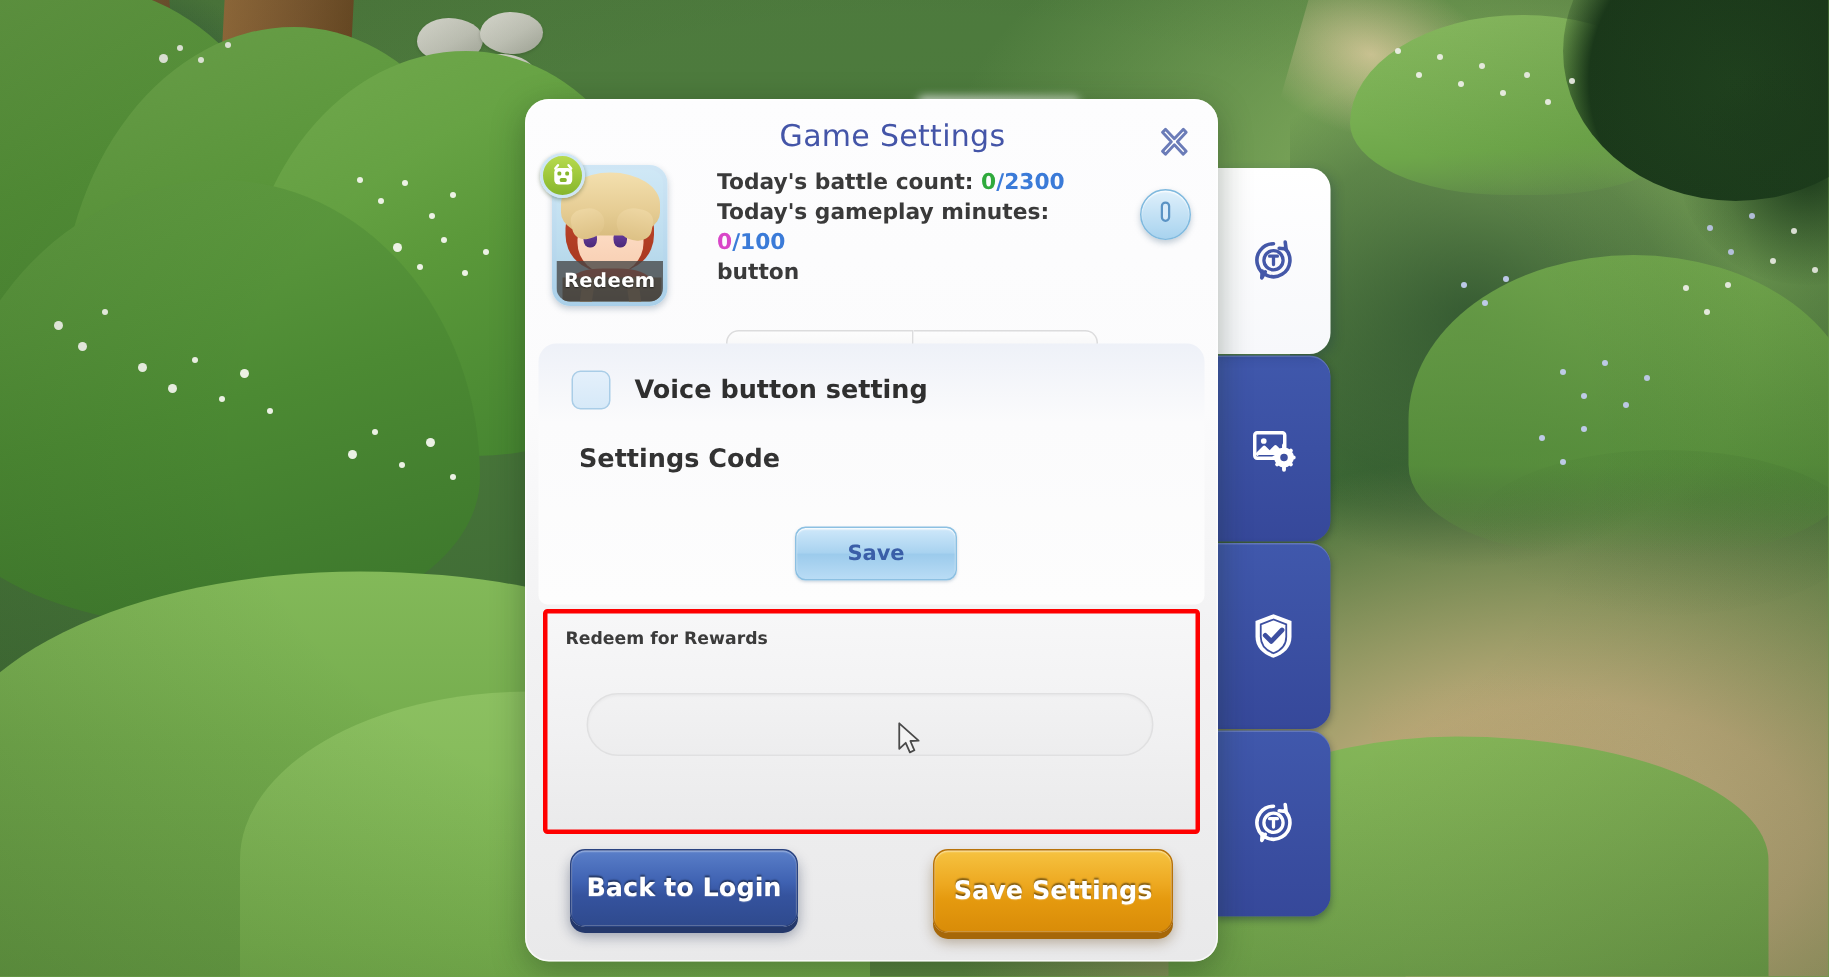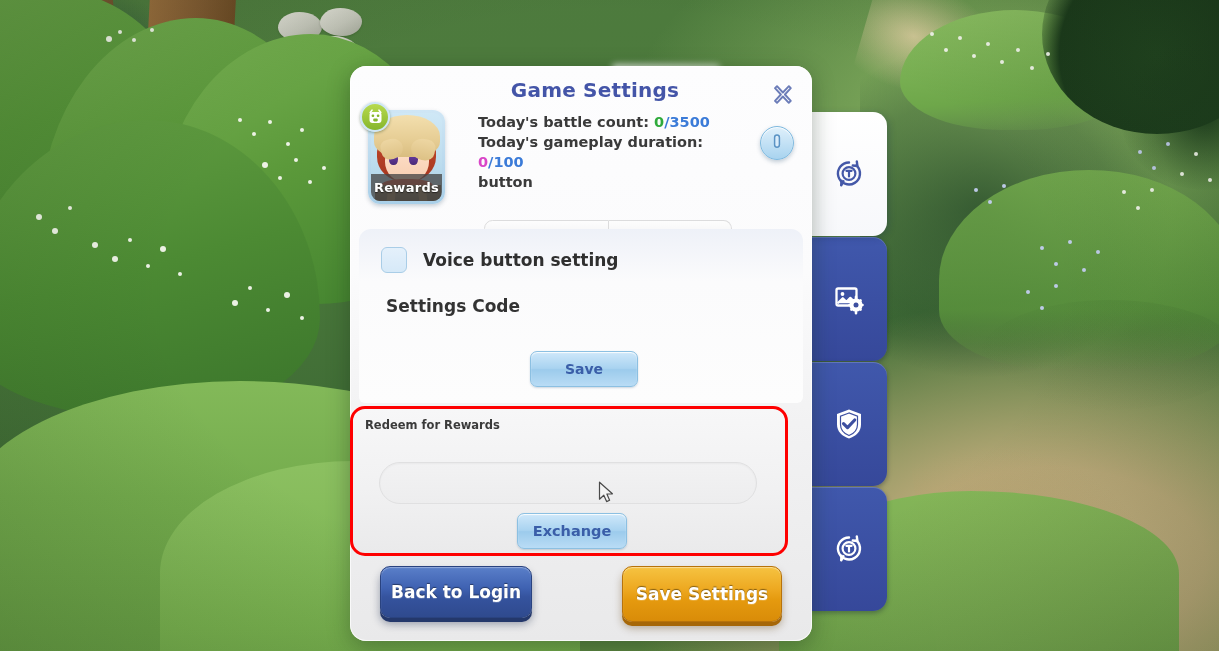--- a/index.html
+++ b/index.html
@@ -168,21 +168,21 @@
     background: linear-gradient(180deg, #fdfdfe 0%, #fbfbfc 36%, #f2f2f3 62%, #e9e9ea 100%);
     border-radius: 16px;
     box-shadow: 0 6px 22px rgba(20,40,20,.35), 0 0 0 1px rgba(255,255,255,.7) inset;
     z-index: 5;
     overflow: hidden;
   }
 
   .dlg-title {
     position: absolute; left: 0; right: 0; top: 12px;
     text-align: center;
-    font-size: 20px; font-weight: 700; color: #4455a8;
+    font-size: 20px; font-weight: 400; color: #4455a8;
     letter-spacing: .2px;
     padding-left: 28px;
   }
   .close-btn {
     position: absolute; right: 14px; top: 14px;
     width: 30px; height: 30px; cursor: pointer;
     display: flex; align-items: center; justify-content: center;
   }
 
   
@@ -295,23 +295,23 @@
     border-radius: 7px;
     color: #3a5ea8; font-size: 14px; font-weight: 700;
     display: flex; align-items: center; justify-content: center;
     box-shadow: inset 0 1px 1px rgba(255,255,255,.9), 0 1px 2px rgba(60,100,140,.25);
     cursor: pointer;
   }
   #check-btn { left: 171px; top: 122px; width: 108px; height: 36px; }
 
   
   .redeem {
-    position: absolute; left: 0; top: 340px; width: 438px; height: 150px;
+    position: absolute; left: 12px; top: 340px; width: 438px; height: 150px;
     border: 3px solid #fe0000;
-    border-radius: 15px;
+    border-radius: 3px;
     background: linear-gradient(180deg, #f7f7f8 0%, #f1f1f2 55%, #eaeaeb 100%);
   }
   .redeem-label {
     position: absolute; left: 12px; top: 9px;
     font-size: 11.5px; font-weight: 700; color: #3b3b3b;
   }
   .redeem-input {
     position: absolute; left: 26px; top: 53px; width: 378px; height: 42px;
     border-radius: 21px;
     border: 1px solid #e0e0e1;
@@ -526,39 +526,39 @@
         <div class="av-face"></div>
         <div class="av-eye l"></div>
         <div class="av-eye r"></div>
         <div class="av-bangs"></div>
         <div class="av-bang2"></div>
         <div class="av-bang3"></div>
         <div class="av-scarf"></div>
         <div class="av-body"></div>
         <div class="av-strap a"></div>
         <div class="av-strap b"></div>
-        <div class="switch-bar">Rewards</div>
+        <div class="switch-bar">Redeem</div>
       </div>
       <div class="badge-green">
         <svg width="17" height="17" viewBox="0 0 17 17" fill="none">
           <rect x="2.5" y="3" width="12" height="11" rx="3" fill="#ffffff"></rect>
           <rect x="4.6" y="5.4" width="2.6" height="2.6" rx="1" fill="#86b62c"></rect>
           <rect x="9.8" y="5.4" width="2.6" height="2.6" rx="1" fill="#86b62c"></rect>
           <rect x="6.2" y="9.6" width="4.6" height="2.8" rx="1.1" fill="#86b62c"></rect>
           <path d="M3.2 3.4 5 1.2M13.8 3.4 12 1.2" stroke="#ffffff" stroke-width="1.6" stroke-linecap="round"></path>
         </svg>
       </div>
     </div>
 
     <div class="stats">
       <div class="stat-line">
-        <span>Today's battle count: </span><span class="num-green">0</span><span class="num-blue">/3500</span>
+        <span>Today's battle count: </span><span class="num-green">0</span><span class="num-blue">/2300</span>
       </div>
       <div class="stat-line">
-        <span>Today's gameplay duration: </span><span class="num-pink">0</span><span class="num-blue">/100</span>
+        <span>Today's gameplay minutes: </span><span class="num-pink">0</span><span class="num-blue">/100</span>
         <div>button</div>
       </div>
     </div>
 
     <div class="progress-row">
       <div class="pbar first"></div>
       <div class="pbar last"></div>
     </div>
 
     <div class="info-btn">
@@ -577,21 +577,20 @@
     </div>
 
     <div class="adv-title">Settings Code</div>
 
     <div class="btn-blue" id="check-btn">Save</div>
   </div>
 
   <div class="redeem">
     <div class="redeem-label">Redeem for Rewards</div>
     <input class="redeem-input" type="text" placeholder="" style="">
-    <div class="btn-blue" id="exchange-btn">Exchange</div>
   </div>
 
   <div class="btn-3d" id="back-login-btn">Back to Login</div>
   <div class="btn-3d" id="save-settings-btn">Save Settings</div>
 
 </div>
 
 <div id="cursor" style="left: 598px; top: 481px;">
   <svg width="18" height="24" viewBox="0 0 18 24">
     <path d="M1.5 1.2 1.5 18.2 5.8 14.2 8.6 20.6 11.6 19.2 8.9 13 14.4 12.8z" fill="#f4f4f4" stroke="#4a4a4a" stroke-width="1.2" stroke-linejoin="round"></path>

